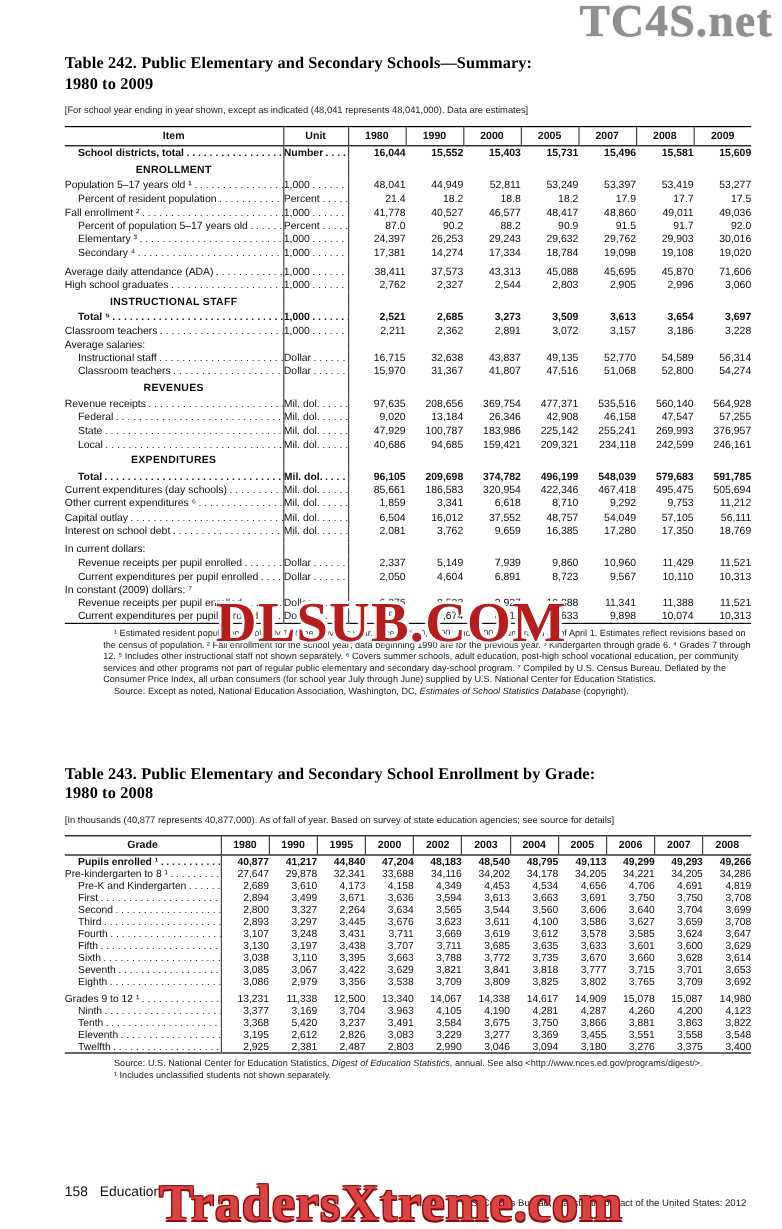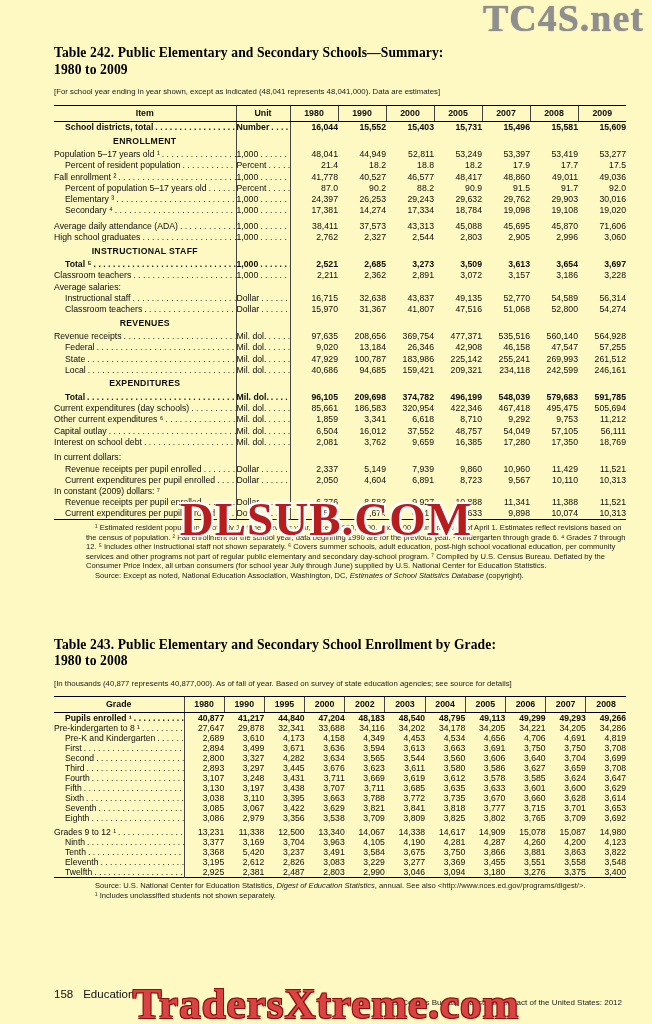--- a/index.html
+++ b/index.html
@@ -1,17 +1,17 @@
 <!DOCTYPE html>
 <html><head>
 <meta charset="utf-8">
 <style>
   html,body{margin:0;padding:0;}
   body{width:652px;height:1024px;background:#e9e9e6;font-family:"Liberation Sans",sans-serif;}
-  .page{position:relative;width:652px;height:1024px;background:#fef9c3;overflow:hidden;color:#0e0e0e;}
+  .page{position:relative;width:652px;height:1024px;background:#ffffff;overflow:hidden;color:#0e0e0e;}
   .content{padding:36px 26px 0 54px;}
 
   .tbl-title{font-family:"Liberation Serif",serif;font-size:13.6px;line-height:16.5px;font-weight:bold;letter-spacing:.1px;color:#000;}
   .tbl-note{font-size:7.8px;line-height:9.5px;margin-top:5px;color:#1a1a1a;}
 
   table.data{border-collapse:collapse;table-layout:fixed;width:100%;margin-top:6px;border-bottom:1px solid #000;}
   table.data thead th{border-top:1.6px solid #000;border-bottom:1px solid #000;font-size:8.8px;font-weight:bold;height:15px;text-align:center;padding:0;white-space:nowrap;}
   table.data thead th + th{border-left:.8px solid #444;}
   table.data td{font-size:8.7px;padding:0;vertical-align:middle;height:11.2px;line-height:10px;white-space:nowrap;}
   table.t243 td{height:10px;font-size:8.6px;}
@@ -468,21 +468,21 @@
                   <span class="t">Mil. dol.</span>
                   <span class="d"></span>
                 </div>
               </td>
               <td class="c-val">47,929</td>
               <td class="c-val">100,787</td>
               <td class="c-val">183,986</td>
               <td class="c-val">225,142</td>
               <td class="c-val">255,241</td>
               <td class="c-val">269,993</td>
-              <td class="c-val">261,512</td>
+              <td class="c-val">376,957</td>
             </tr>
             <tr>
               <td class="c-item" style="padding-left: 11px;">
                 <div class="lead">
                   <span class="t">Local</span>
                   <span class="d"></span>
                 </div>
               </td>
               <td class="c-unit">
                 <div class="lead">
@@ -846,21 +846,21 @@
             </tr>
             <tr>
               <td class="c-item" style="padding-left: 11px;">
                 <div class="lead">
                   <span class="t">Second</span>
                   <span class="d"></span>
                 </div>
               </td>
               <td class="c-val">2,800</td>
               <td class="c-val">3,327</td>
-              <td class="c-val">4,282</td>
+              <td class="c-val">2,264</td>
               <td class="c-val">3,634</td>
               <td class="c-val">3,565</td>
               <td class="c-val">3,544</td>
               <td class="c-val">3,560</td>
               <td class="c-val">3,606</td>
               <td class="c-val">3,640</td>
               <td class="c-val">3,704</td>
               <td class="c-val">3,699</td>
             </tr>
             <tr>
@@ -869,21 +869,21 @@
                   <span class="t">Third</span>
                   <span class="d"></span>
                 </div>
               </td>
               <td class="c-val">2,893</td>
               <td class="c-val">3,297</td>
               <td class="c-val">3,445</td>
               <td class="c-val">3,676</td>
               <td class="c-val">3,623</td>
               <td class="c-val">3,611</td>
-              <td class="c-val">3,580</td>
+              <td class="c-val">4,100</td>
               <td class="c-val">3,586</td>
               <td class="c-val">3,627</td>
               <td class="c-val">3,659</td>
               <td class="c-val">3,708</td>
             </tr>
             <tr>
               <td class="c-item" style="padding-left: 11px;">
                 <div class="lead">
                   <span class="t">Fourth</span>
                   <span class="d"></span>

